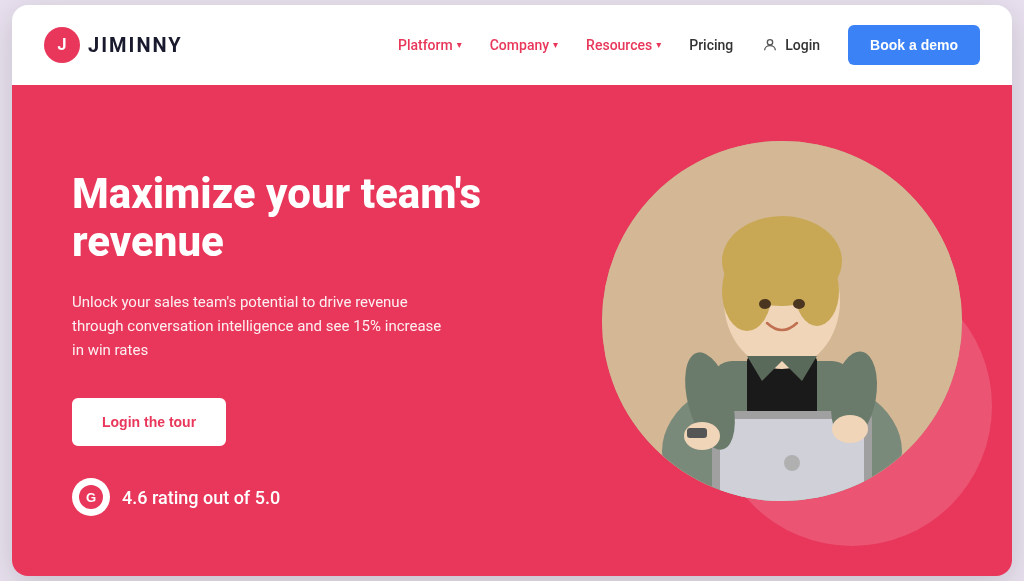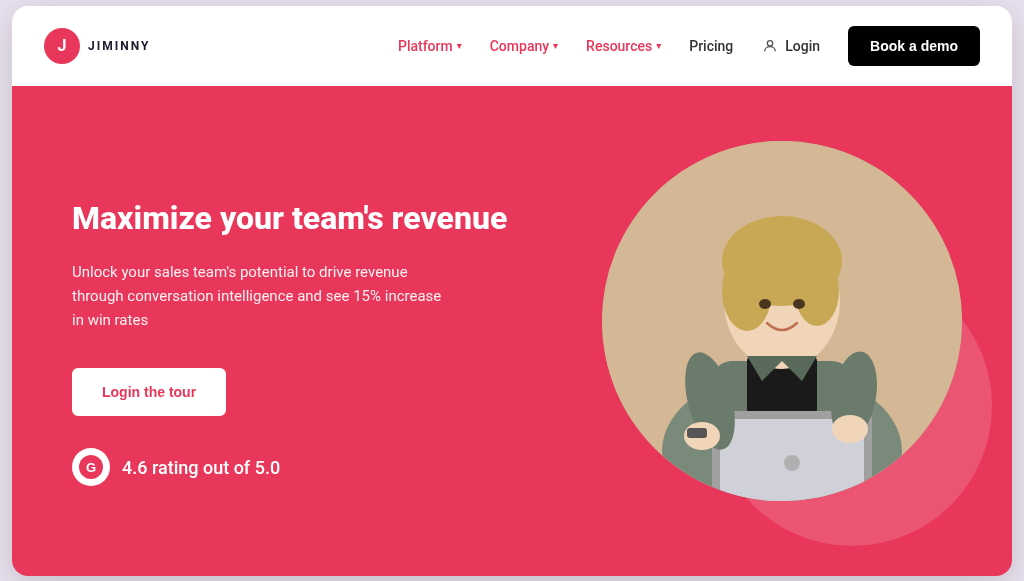--- a/index.html
+++ b/index.html
@@ -43,21 +43,21 @@
       border-radius: 50%;
       display: flex;
       align-items: center;
       justify-content: center;
       color: white;
       font-size: 16px;
       font-weight: bold;
     }
 
     .logo-text {
-      font-size: 12px;
+      font-size: 20px;
       font-weight: 700;
       letter-spacing: 2px;
       color: #1a1a2e;
       text-transform: uppercase;
     }
 
     .navbar-nav {
       display: flex;
       align-items: center;
       gap: 28px;
@@ -100,21 +100,21 @@
     .nav-login .user-icon {
       width: 18px;
       height: 18px;
       display: flex;
       align-items: center;
       justify-content: center;
       color: #555;
     }
 
     .btn-book-demo {
-      background: #000000;
+      background: #3b82f6;
       color: white;
       border: none;
       padding: 12px 22px;
       border-radius: 6px;
       font-size: 14px;
       font-weight: 600;
       cursor: pointer;
       white-space: nowrap;
     }
 
@@ -129,21 +129,21 @@
       overflow: hidden;
     }
 
     .hero-content {
       flex: 1;
       max-width: 480px;
       z-index: 2;
     }
 
     .hero-title {
-      font-size: 32px;
+      font-size: 42px;
       font-weight: 800;
       color: white;
       line-height: 1.15;
       margin-bottom: 24px;
       margin-top: 25px;
     }
 
     .hero-subtitle {
       font-size: 15px;
       color: rgba(255,255,255,0.92);

